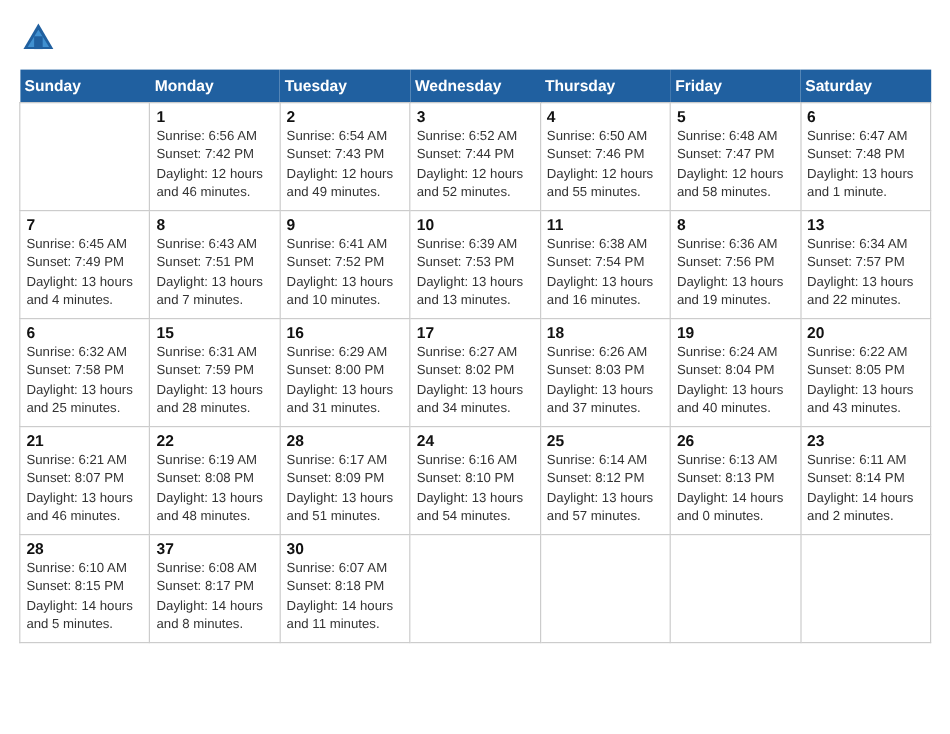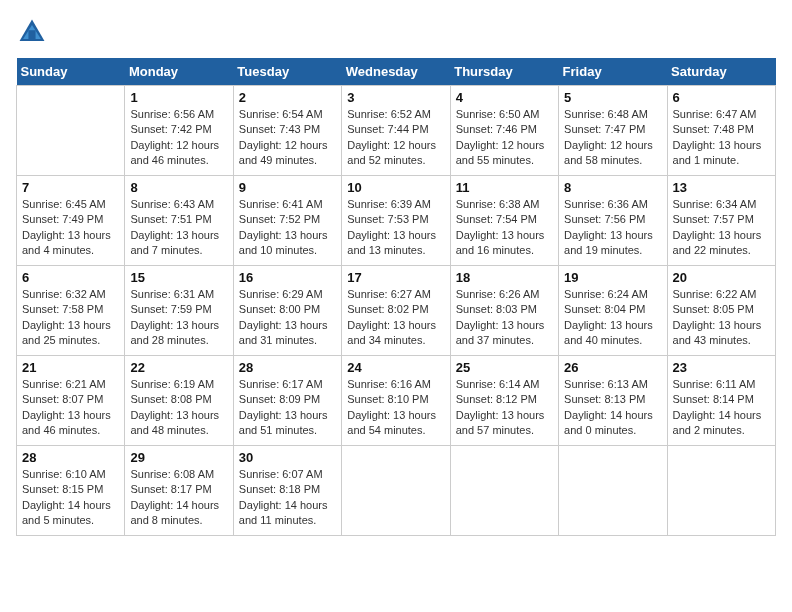--- a/index.html
+++ b/index.html
@@ -240,21 +240,21 @@
           <span class="day-number">23</span>
           <div class="day-info">Sunrise: 6:11 AM<br>Sunset: 8:14 PM<br>Daylight: 14 hours and 2 minutes.</div>
         </td>
       </tr>
       <tr class="week-row">
         <td>
           <span class="day-number">28</span>
           <div class="day-info">Sunrise: 6:10 AM<br>Sunset: 8:15 PM<br>Daylight: 14 hours and 5 minutes.</div>
         </td>
         <td>
-          <span class="day-number">29</span>
+          <span class="day-number">37</span>
           <div class="day-info">Sunrise: 6:08 AM<br>Sunset: 8:17 PM<br>Daylight: 14 hours and 8 minutes.</div>
         </td>
         <td>
           <span class="day-number">30</span>
           <div class="day-info">Sunrise: 6:07 AM<br>Sunset: 8:18 PM<br>Daylight: 14 hours and 11 minutes.</div>
         </td>
         <td class="empty-cell"></td>
         <td class="empty-cell"></td>
         <td class="empty-cell"></td>
         <td class="empty-cell"></td>

